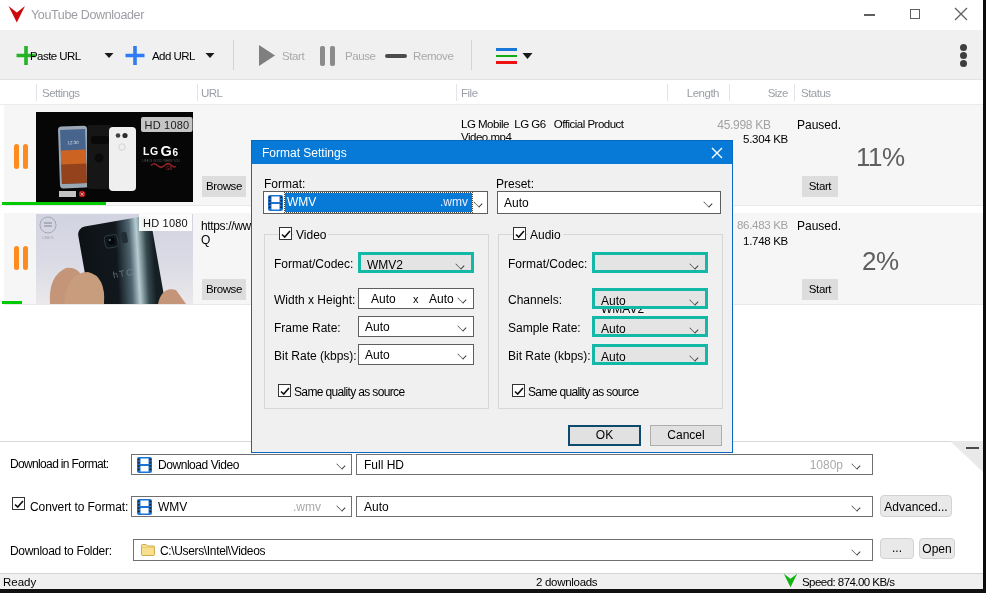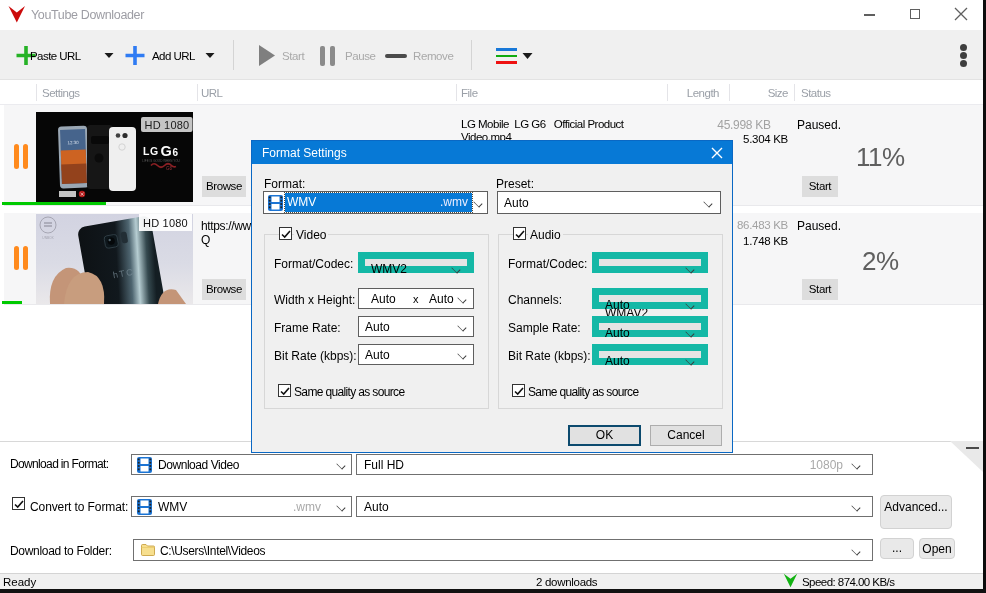--- a/index.html
+++ b/index.html
@@ -4,21 +4,21 @@
 <style>
   * { margin:0; padding:0; box-sizing:border-box; }
   html,body { width:986px; height:593px; overflow:hidden; background:#000; }
   body { font-family:"Liberation Sans", sans-serif; font-size:12px; color:#000; position:relative; }
   .ab { position:absolute; }
   #win { position:absolute; left:0; top:0; width:983px; height:589px; background:#fff; }
   
   .chev { position:absolute; width:8px; height:8px; }
   .chev:before { content:""; position:absolute; left:0; top:0; width:7px; height:7px; border-right:1.3px solid #3c3c3c; border-bottom:1.3px solid #3c3c3c; transform:rotate(45deg) scale(1,0.62) ; transform-origin:50% 50%; }
   .cb { position:absolute; background:#fff; border:1px solid #707070; }
-  .gcb { position:absolute; background:#e4e4e4; border:7px solid #14b8a6; }
+  .gcb { position:absolute; background:#e4e4e4; border:3px solid #14b8a6; }
   .flatbtn { position:absolute; background:#dddddd; color:#000; text-align:center; font-size:11.5px; letter-spacing:-0.4px; }
   .roundbtn { position:absolute; background:#e9e9e9; border:1px solid #d2d2d2; border-radius:4px; text-align:center; font-size:12px; }
   .chk { position:absolute; width:13px; height:13px; background:#fff; border:1px solid #333; }
   .chk svg { position:absolute; left:1px; top:2px; }
   .lbl { position:absolute; white-space:nowrap; }
 </style>
 </head>
 <body>
 <div id="win">
 
@@ -234,21 +234,21 @@
         <rect x="12.4" y="11.4" width="1.8" height="1.8" fill="#222"></rect>
     </svg>
     <div class="lbl" style="left:26px; top:3px;">WMV</div>
     <div class="lbl" style="right:30px; top:3px; color:#a9a9a9;">.wmv</div>
     <div class="chev" style="right:6px; top:6px;"></div>
   </div>
   <div class="cb" style="left:356px; top:496px; width:517px; height:21px;">
     <div class="lbl" style="left:7px; top:3px;">Auto</div>
     <div class="chev" style="right:12px; top:6px;"></div>
   </div>
-  <div class="roundbtn" style="left:880px; top:495px; width:72px; height:34px; line-height:22px;">Advanced...</div>
+  <div class="roundbtn" style="left:880px; top:495px; width:72px; height:22px; line-height:22px;">Advanced...</div>
 
   <div class="lbl" style="left:10px; top:544px; letter-spacing:-0.3px;">Download to Folder:</div>
   <div class="cb" style="left:133px; top:539px; width:740px; height:22px;padding-left:40px;">
     <svg style="position:absolute; left:7px; top:3px;" width="14" height="14" viewBox="0 0 14 14">
       <path d="M0.5 2.5 Q0.5 1.5 1.5 1.5 L5 1.5 L6.5 3 L12.5 3 Q13.5 3 13.5 4 L13.5 11.5 Q13.5 12.5 12.5 12.5 L1.5 12.5 Q0.5 12.5 0.5 11.5 Z" fill="#f7df8e" stroke="#c8a143" stroke-width="0.9"></path>
       <path d="M0.5 4.5 L13.5 4.5" stroke="#e8c96a" stroke-width="0.8"></path>
     </svg>
     <div class="lbl" style="left:26px; top:4px; letter-spacing:-0.35px;">C:\Users\Intel\Videos</div>
     <div class="chev" style="right:12px; top:7px;"></div>
   </div>

